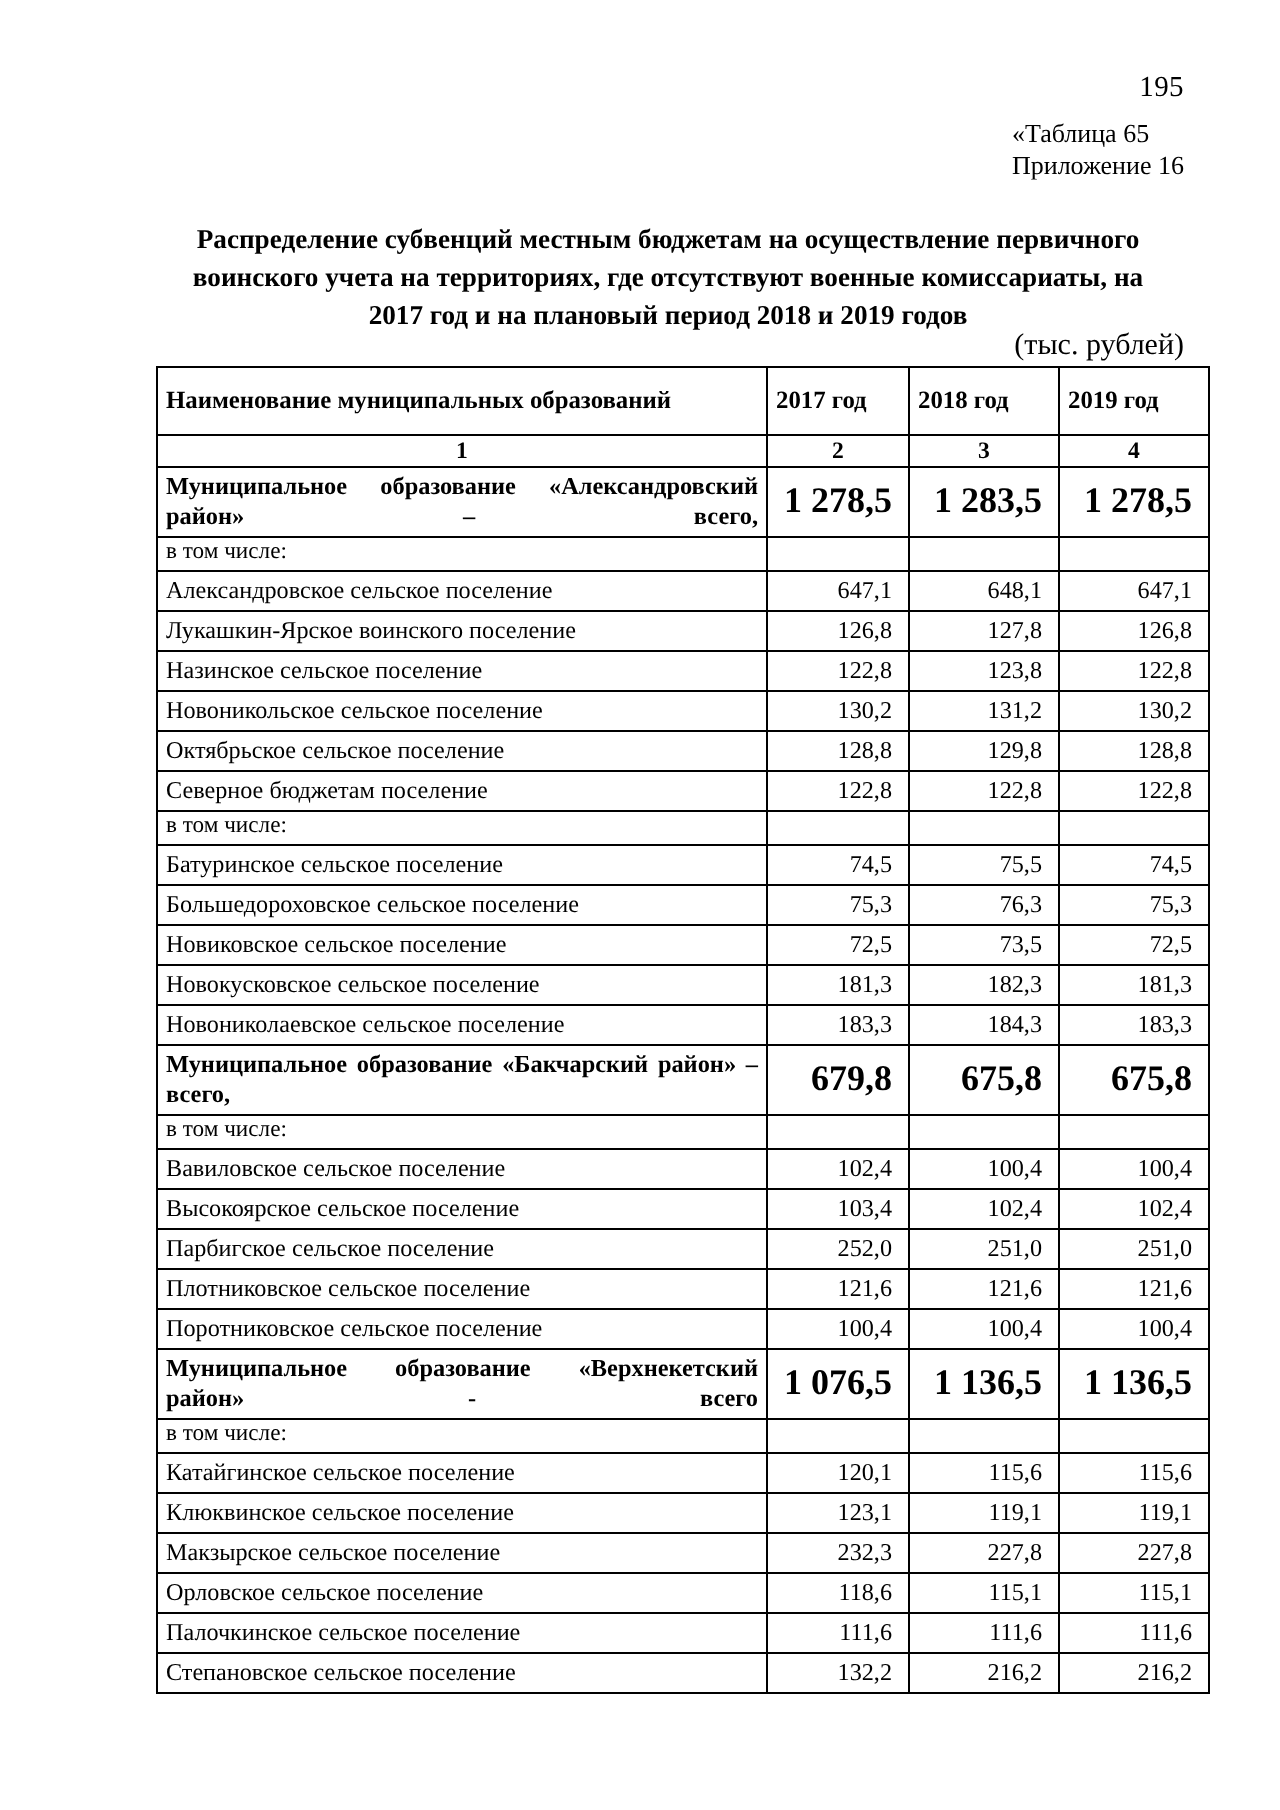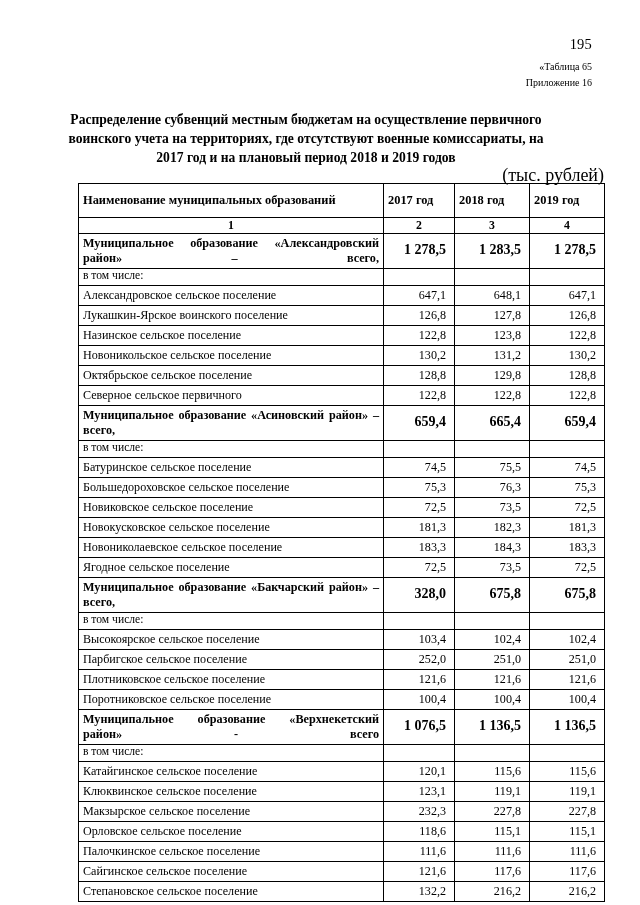--- a/index.html
+++ b/index.html
@@ -27,44 +27,43 @@
     position: absolute;
     top: 36px;
     right: 40px;
     font-size: 14.5px;
     letter-spacing: 0.2px;
   }
   .doc-refs {
     position: absolute;
     top: 59px;
     right: 40px;
-    text-align: right;
-    font-size: 10px;
+    font-size: 13px;
     line-height: 16px;
   }
   .doc-refs div { white-space: nowrap; }
 
   
   .title {
     position: absolute;
     top: 110px;
-    left: 56px;
+    left: 84px;
     width: 500px;
     text-align: center;
     font-weight: bold;
     font-size: 13.6px;
     line-height: 19px;
   }
 
   
   .units {
     position: absolute;
     top: 165px;
-    right: 28px;
-    font-size: 18px;
+    right: 40px;
+    font-size: 15px;
   }
 
   
   .tbl-wrap {
     position: absolute;
     top: 183px;
     left: 78px;
     width: 526px;
   }
   table.grid {
@@ -108,21 +107,21 @@
     text-align-last: justify;
     font-size: 12.2px;
     line-height: 15px;
     padding-top: 2px;
     padding-bottom: 2px;
   }
   tr.district td.num {
     font-weight: bold;
     text-align: right;
     padding-right: 8px;
-    font-size: 14px;
+    font-size: 18px;
   }
 
   
   tr.incl td {
     font-size: 11.6px;
     height: 15px;
     padding-top: 0;
     padding-bottom: 1px;
   }
 
@@ -210,30 +209,24 @@
             <td class="num">131,2</td>
             <td class="num">130,2</td>
           </tr>
           <tr class="item">
             <td class="name">Октябрьское сельское поселение</td>
             <td class="num">128,8</td>
             <td class="num">129,8</td>
             <td class="num">128,8</td>
           </tr>
           <tr class="item">
-            <td class="name">Северное сельское первичного</td>
-            <td class="num">122,8</td>
-            <td class="num">122,8</td>
-            <td class="num">122,8</td>
-          </tr>
-          <tr class="district">
-            <td class="name">Муниципальное образование «Асиновский район» – всего,</td>
-            <td class="num">659,4</td>
-            <td class="num">665,4</td>
-            <td class="num">659,4</td>
+            <td class="name">Северное бюджетам поселение</td>
+            <td class="num">122,8</td>
+            <td class="num">122,8</td>
+            <td class="num">122,8</td>
           </tr>
           <tr class="incl">
             <td>в том числе:</td>
             <td class="blank">&nbsp;</td>
             <td class="blank">&nbsp;</td>
             <td class="blank">&nbsp;</td>
           </tr>
           <tr class="item">
             <td class="name">Батуринское сельское поселение</td>
             <td class="num">74,5</td>
@@ -257,37 +250,37 @@
             <td class="num">181,3</td>
             <td class="num">182,3</td>
             <td class="num">181,3</td>
           </tr>
           <tr class="item">
             <td class="name">Новониколаевское сельское поселение</td>
             <td class="num">183,3</td>
             <td class="num">184,3</td>
             <td class="num">183,3</td>
           </tr>
-          <tr class="item">
-            <td class="name">Ягодное сельское поселение</td>
-            <td class="num">72,5</td>
-            <td class="num">73,5</td>
-            <td class="num">72,5</td>
-          </tr>
           <tr class="district">
             <td class="name">Муниципальное образование «Бакчарский район» – всего,</td>
-            <td class="num">328,0</td>
+            <td class="num">679,8</td>
             <td class="num">675,8</td>
             <td class="num">675,8</td>
           </tr>
           <tr class="incl">
             <td>в том числе:</td>
             <td class="blank">&nbsp;</td>
             <td class="blank">&nbsp;</td>
             <td class="blank">&nbsp;</td>
+          </tr>
+          <tr class="item">
+            <td class="name">Вавиловское сельское поселение</td>
+            <td class="num">102,4</td>
+            <td class="num">100,4</td>
+            <td class="num">100,4</td>
           </tr>
           <tr class="item">
             <td class="name">Высокоярское сельское поселение</td>
             <td class="num">103,4</td>
             <td class="num">102,4</td>
             <td class="num">102,4</td>
           </tr>
           <tr class="item">
             <td class="name">Парбигское сельское поселение</td>
             <td class="num">252,0</td>
@@ -342,26 +335,20 @@
             <td class="num">115,1</td>
             <td class="num">115,1</td>
           </tr>
           <tr class="item">
             <td class="name">Палочкинское сельское поселение</td>
             <td class="num">111,6</td>
             <td class="num">111,6</td>
             <td class="num">111,6</td>
           </tr>
           <tr class="item">
-            <td class="name">Сайгинское сельское поселение</td>
-            <td class="num">121,6</td>
-            <td class="num">117,6</td>
-            <td class="num">117,6</td>
-          </tr>
-          <tr class="item">
             <td class="name">Степановское сельское поселение</td>
             <td class="num">132,2</td>
             <td class="num">216,2</td>
             <td class="num">216,2</td>
           </tr>
         </tbody>
     </table>
   </div>
 
 </div>

